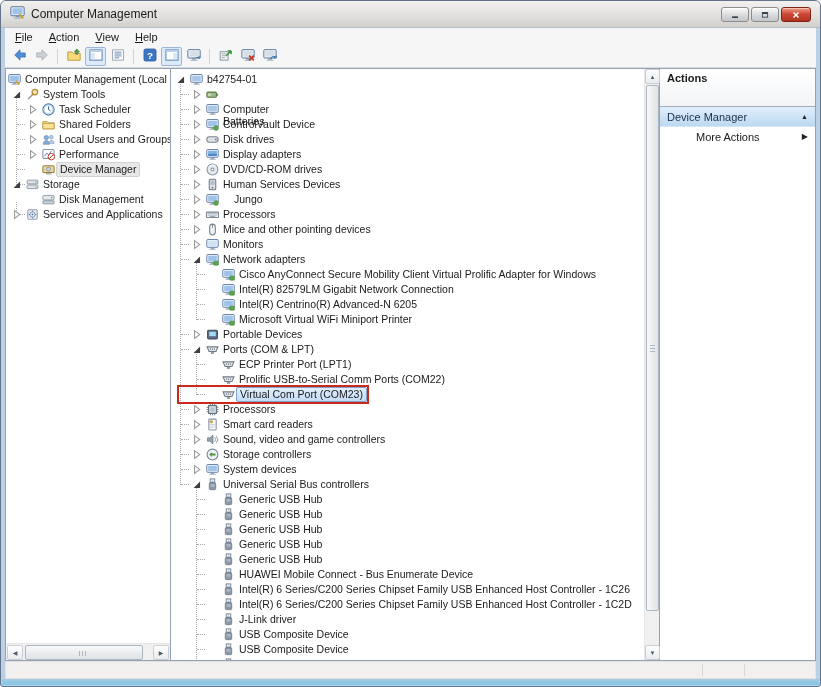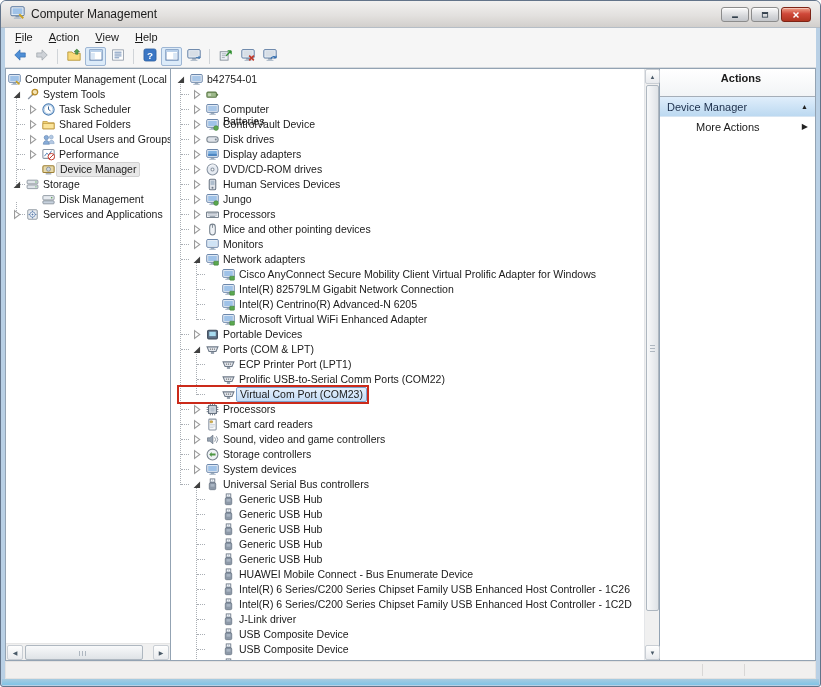--- a/index.html
+++ b/index.html
@@ -66,22 +66,22 @@
   .vscroll{position:absolute;top:0;right:0;bottom:0;width:15px;background:#f0f0f0;
     border-left:1px solid #e4e6e9;}
   .vbtn{position:absolute;left:0;width:15px;height:15px;display:flex;align-items:center;justify-content:center;
     font-size:6px;color:#4a5a68;background:linear-gradient(#fefefe,#e9ebee);
     border:1px solid #c9ced4;border-radius:2px;}
   .vthumb{position:absolute;left:0;top:16px;width:13px;margin:0 1px;height:526px;border:1px solid #aeb7c0;
     border-radius:2px;background:linear-gradient(90deg,#f8f9fa,#dfe3e7);}
   .vthumb::after{content:"";position:absolute;top:50%;left:3px;width:5px;height:9px;margin-top:-5px;
     background:repeating-linear-gradient(0deg,#aeb7c0 0 1px,transparent 1px 3px);}
   
-  .actions-header{height:28px;line-height:19px;font-weight:bold;padding-left:7px;color:#1a1a1a;
-    background:linear-gradient(#ffffff,#f2f4f6);border-bottom:1px solid #a5aeb8;text-align:center;}
+  .actions-header{height:38px;line-height:19px;font-weight:bold;padding-left:7px;color:#1a1a1a;
+    background:linear-gradient(#ffffff,#f2f4f6);border-bottom:1px solid #a5aeb8;}
   .actions-group{height:20px;line-height:20px;padding-left:7px;position:relative;color:#1c2e4a;
     background:linear-gradient(#e0eefb,var(--actions-selected-bg,#bcd9f1));border-bottom:1px solid #d8e6f3;}
   .actions-item{height:20px;line-height:20px;padding-left:36px;position:relative;color:#1a1a1a;}
   .chev{position:absolute;right:7px;top:0;line-height:20px;font-size:7px;color:#222;}
   .chev-right{font-size:8px;}
   
   .statusbar{position:absolute;left:4px;right:4px;bottom:7px;height:18px;background:#f1f0ef;
     border:1px solid #e3e2e1;}
   .sb-sep{position:absolute;top:2px;bottom:2px;width:1px;background:#d8d7d6;}
 </style>
@@ -477,21 +477,21 @@
             <span class="expander" style="left: 19px;"><svg width="13" height="13" viewBox="0 0 12 12" xmlns="http://www.w3.org/2000/svg">
                 <path d="M4.2 2.4l4.8 3.6-4.8 3.6z" fill="#ffffff" stroke="#9b9b9b" stroke-width="1"></path>
               </svg></span>
             <span class="ticon" style="left: 35px;"><svg width="13" height="13" viewBox="0 0 12 12" xmlns="http://www.w3.org/2000/svg">
                 <rect x="0.7" y="1.4" width="10.6" height="7.2" rx="0.9" fill="#eef3f9" stroke="#53739c" stroke-width="0.8"></rect>
                 <rect x="2" y="2.6" width="8" height="4.8" fill="#9fc2e8"></rect>
                 <rect x="4.4" y="8.6" width="3.2" height="1.4" fill="#8296ad"></rect>
                 <rect x="3" y="10" width="6" height="1.1" rx="0.3" fill="#b4c0cd"></rect>
                 <circle cx="9.3" cy="9.3" r="2.2" fill="#5aa84f" stroke="#3c7a33" stroke-width="0.5"></circle>
               </svg></span>
-            <span class="tlabel" style="left: 49px;">Jungo</span>
+            <span class="tlabel" style="left: 60px;">Jungo</span>
           </div>
           <div class="tree-row">
             <span class="expander" style="left: 19px;"><svg width="13" height="13" viewBox="0 0 12 12" xmlns="http://www.w3.org/2000/svg">
                 <path d="M4.2 2.4l4.8 3.6-4.8 3.6z" fill="#ffffff" stroke="#9b9b9b" stroke-width="1"></path>
               </svg></span>
             <span class="ticon" style="left: 35px;"><svg width="13" height="13" viewBox="0 0 12 12" xmlns="http://www.w3.org/2000/svg">
                 <rect x="0.4" y="3.8" width="11.2" height="5" rx="0.8" fill="#eef1f5" stroke="#79848f"></rect>
                 <path d="M1.6 5.2h8.8M1.6 6.6h8.8" stroke="#9aa5b1" stroke-width="0.7"></path>
                 <rect x="3.5" y="7.4" width="5" height="0.9" fill="#9aa5b1"></rect>
               </svg></span>
@@ -563,21 +563,21 @@
             <span class="tlabel" style="left: 65px;">Intel(R) Centrino(R) Advanced-N 6205</span>
           </div>
           <div class="tree-row">
             <span class="ticon" style="left: 51px;"><svg width="13" height="13" viewBox="0 0 12 12" xmlns="http://www.w3.org/2000/svg">
                 <rect x="0.7" y="1.4" width="10.6" height="7.2" rx="0.9" fill="#eef3f9" stroke="#53739c" stroke-width="0.8"></rect>
                 <rect x="2" y="2.6" width="8" height="4.8" fill="#9fc2e8"></rect>
                 <rect x="4.4" y="8.6" width="3.2" height="1.4" fill="#8296ad"></rect>
                 <rect x="3" y="10" width="6" height="1.1" rx="0.3" fill="#b4c0cd"></rect>
                 <rect x="7.2" y="7.6" width="4.3" height="3.6" rx="0.5" fill="#5aa84f" stroke="#3c7a33" stroke-width="0.5"></rect>
               </svg></span>
-            <span class="tlabel" style="left: 65px;">Microsoft Virtual WiFi Enhanced Adapter</span>
+            <span class="tlabel" style="left: 65px;">Microsoft Virtual WiFi Miniport Printer</span>
           </div>
           <div class="tree-row">
             <span class="expander" style="left: 19px;"><svg width="13" height="13" viewBox="0 0 12 12" xmlns="http://www.w3.org/2000/svg">
                 <path d="M4.2 2.4l4.8 3.6-4.8 3.6z" fill="#ffffff" stroke="#9b9b9b" stroke-width="1"></path>
               </svg></span>
             <span class="ticon" style="left: 35px;"><svg width="13" height="13" viewBox="0 0 12 12" xmlns="http://www.w3.org/2000/svg">
                 <rect x="1.5" y="2" width="9" height="8" rx="1" fill="#5f7187" stroke="#3c4a5a"></rect>
                 <rect x="3" y="3.5" width="6" height="4" fill="#a8dcf0"></rect>
               </svg></span>
             <span class="tlabel" style="left: 49px;">Portable Devices</span>

